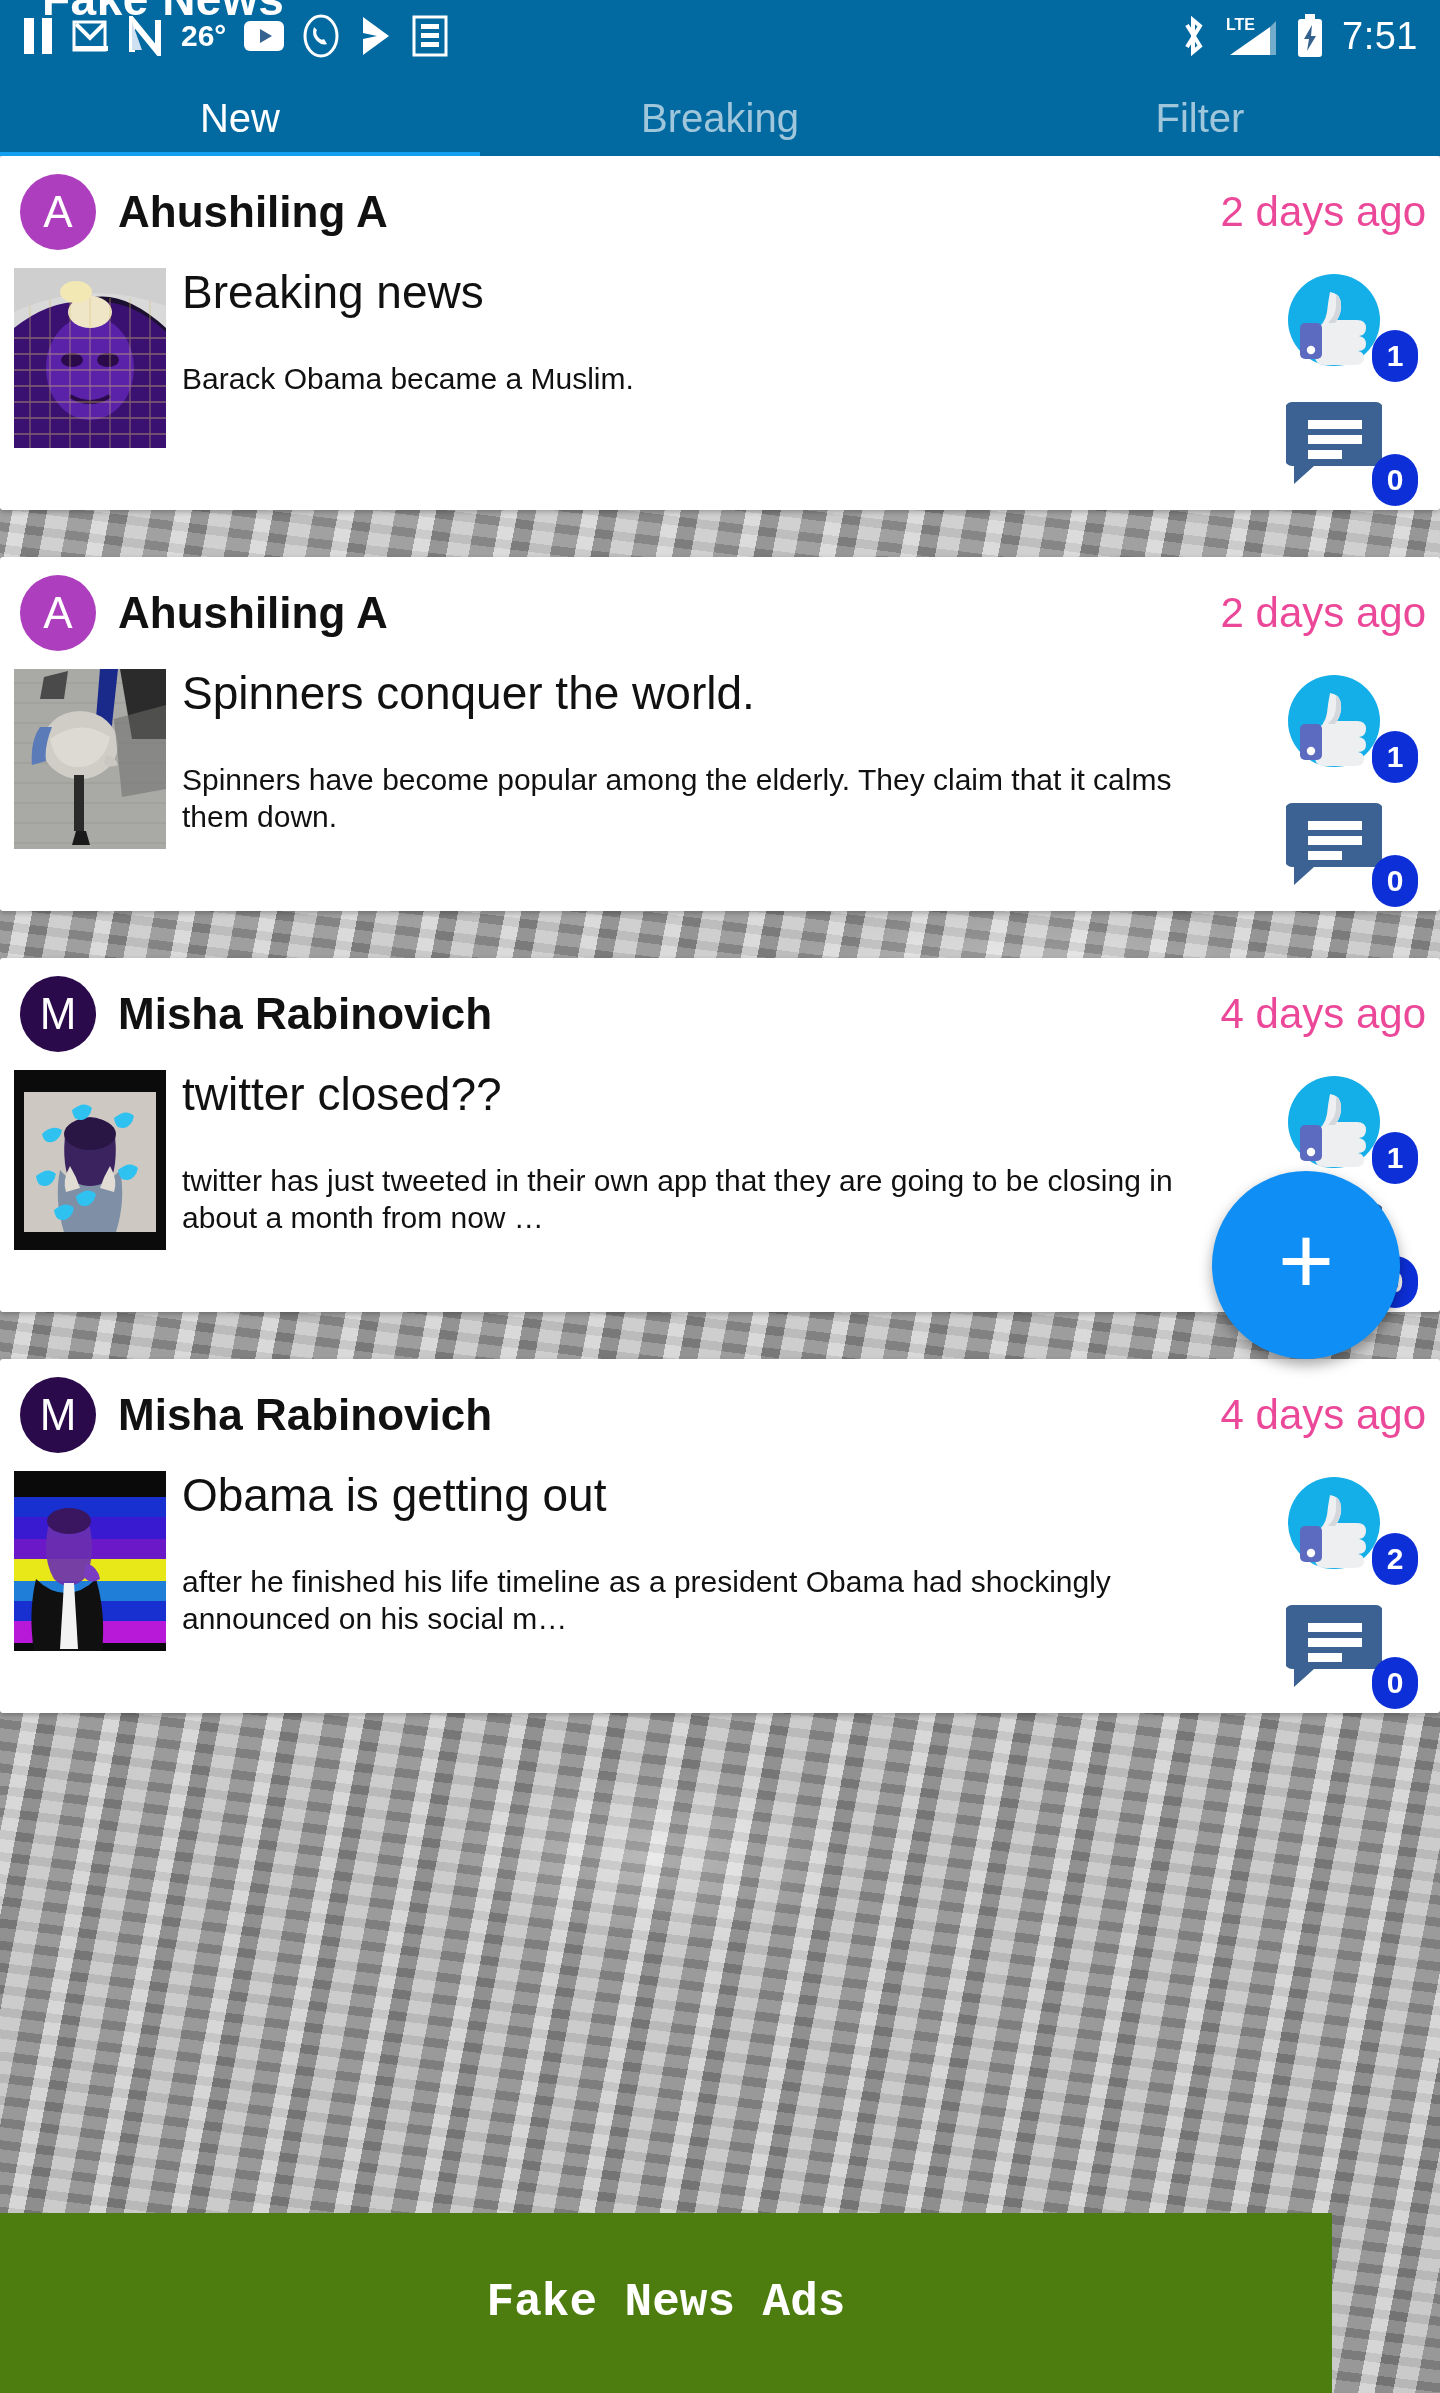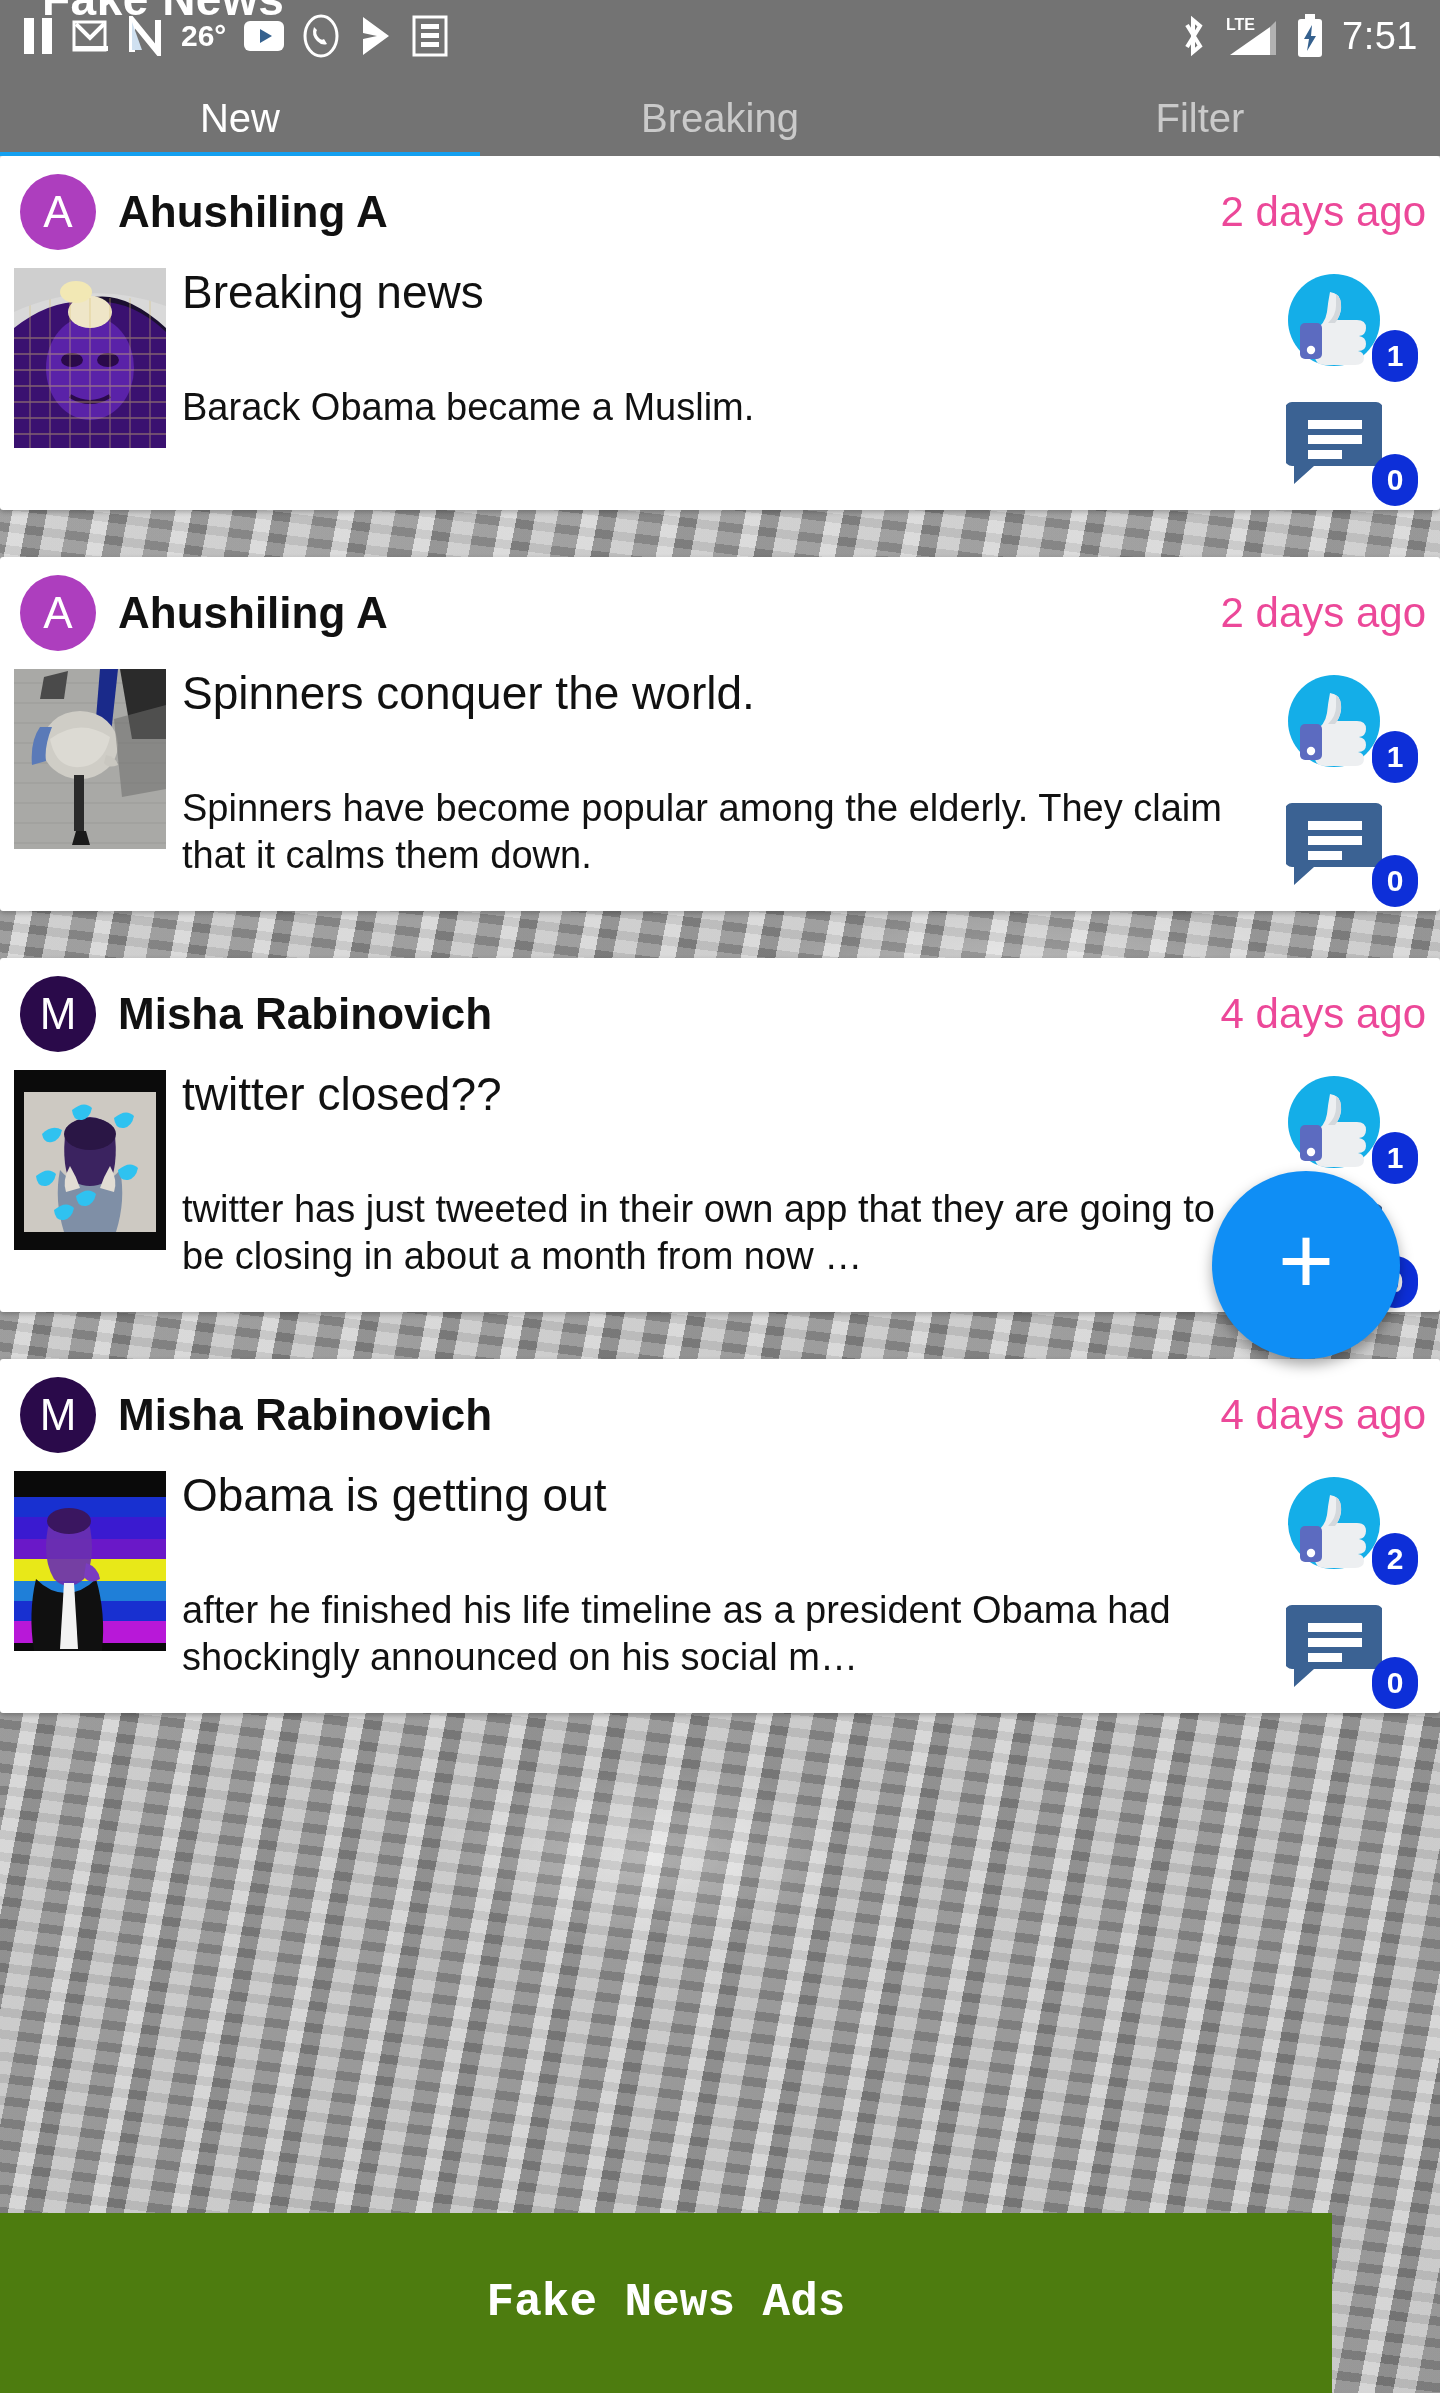--- a/index.html
+++ b/index.html
@@ -26,21 +26,21 @@
   }
   .backdrop-word{
     position:absolute; color:rgba(60,60,60,.42); font-weight:bold;
     font-family:"Liberation Serif", serif; letter-spacing:-2px;
     white-space:nowrap; user-select:none;
   }
 
   
   .header{
     position:absolute; left:0; top:0; width:1440px; height:156px;
-    background:#737373; z-index:40; overflow:hidden;
+    background:#0369a1; z-index:40; overflow:hidden;
   }
   .app-title{
     position:absolute; left:42px; top:-28px;
     font-size:46px; font-weight:bold; color:#fff; letter-spacing:.5px;
   }
   .statusbar{
     position:absolute; left:0; top:0; width:1440px; height:72px;
     display:flex; align-items:center; padding:0 22px; z-index:3;
   }
   .sb-left{ display:flex; align-items:center; gap:17px; }
@@ -89,21 +89,21 @@
 
   .card-body{ display:flex; padding:0 14px 0 14px; }
   .thumb{
     width:152px; height:180px; flex:0 0 152px; overflow:hidden;
     background:#222;
   }
   .thumb-inner{ width:100%; height:100%; }
   .body-text{ flex:1; padding-left:16px; padding-right:8px; min-width:0; }
   .headline{ font-size:46px; color:#111; line-height:1.05; }
   .summary{
-    font-size:38px; color:#111; line-height:1.22; margin-top:68px;
+    font-size:30px; color:#111; line-height:1.22; margin-top:45px;
   }
   .actions{
     width:190px; flex:0 0 190px; display:flex; flex-direction:column;
     align-items:flex-start; padding-top:4px;
   }
   .action{ position:relative; width:96px; height:96px; margin-left:50px; }
   .action + .action{ margin-top:28px; }
   .badge{
     position:absolute; right:-36px; bottom:-14px;
     min-width:46px; height:52px; border-radius:26px; background:#0D2FD8;

